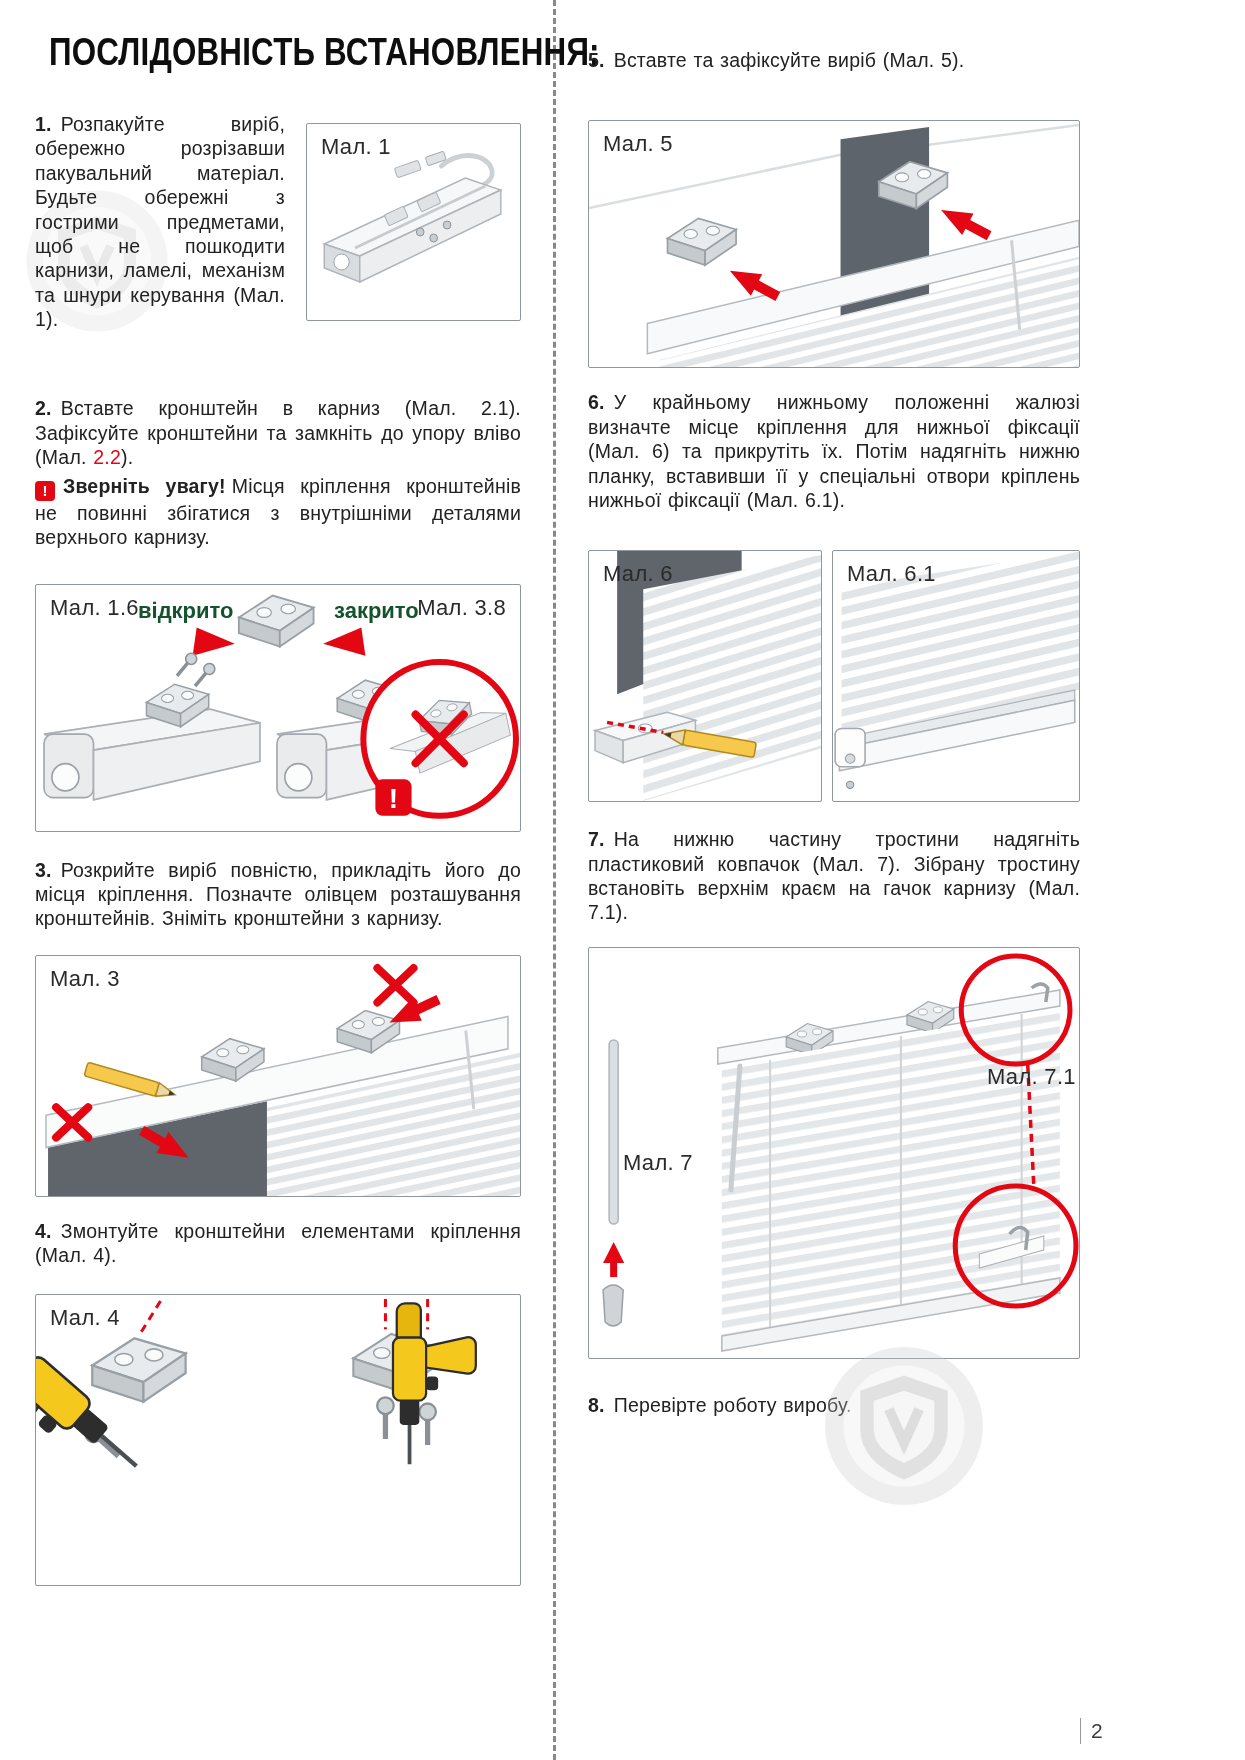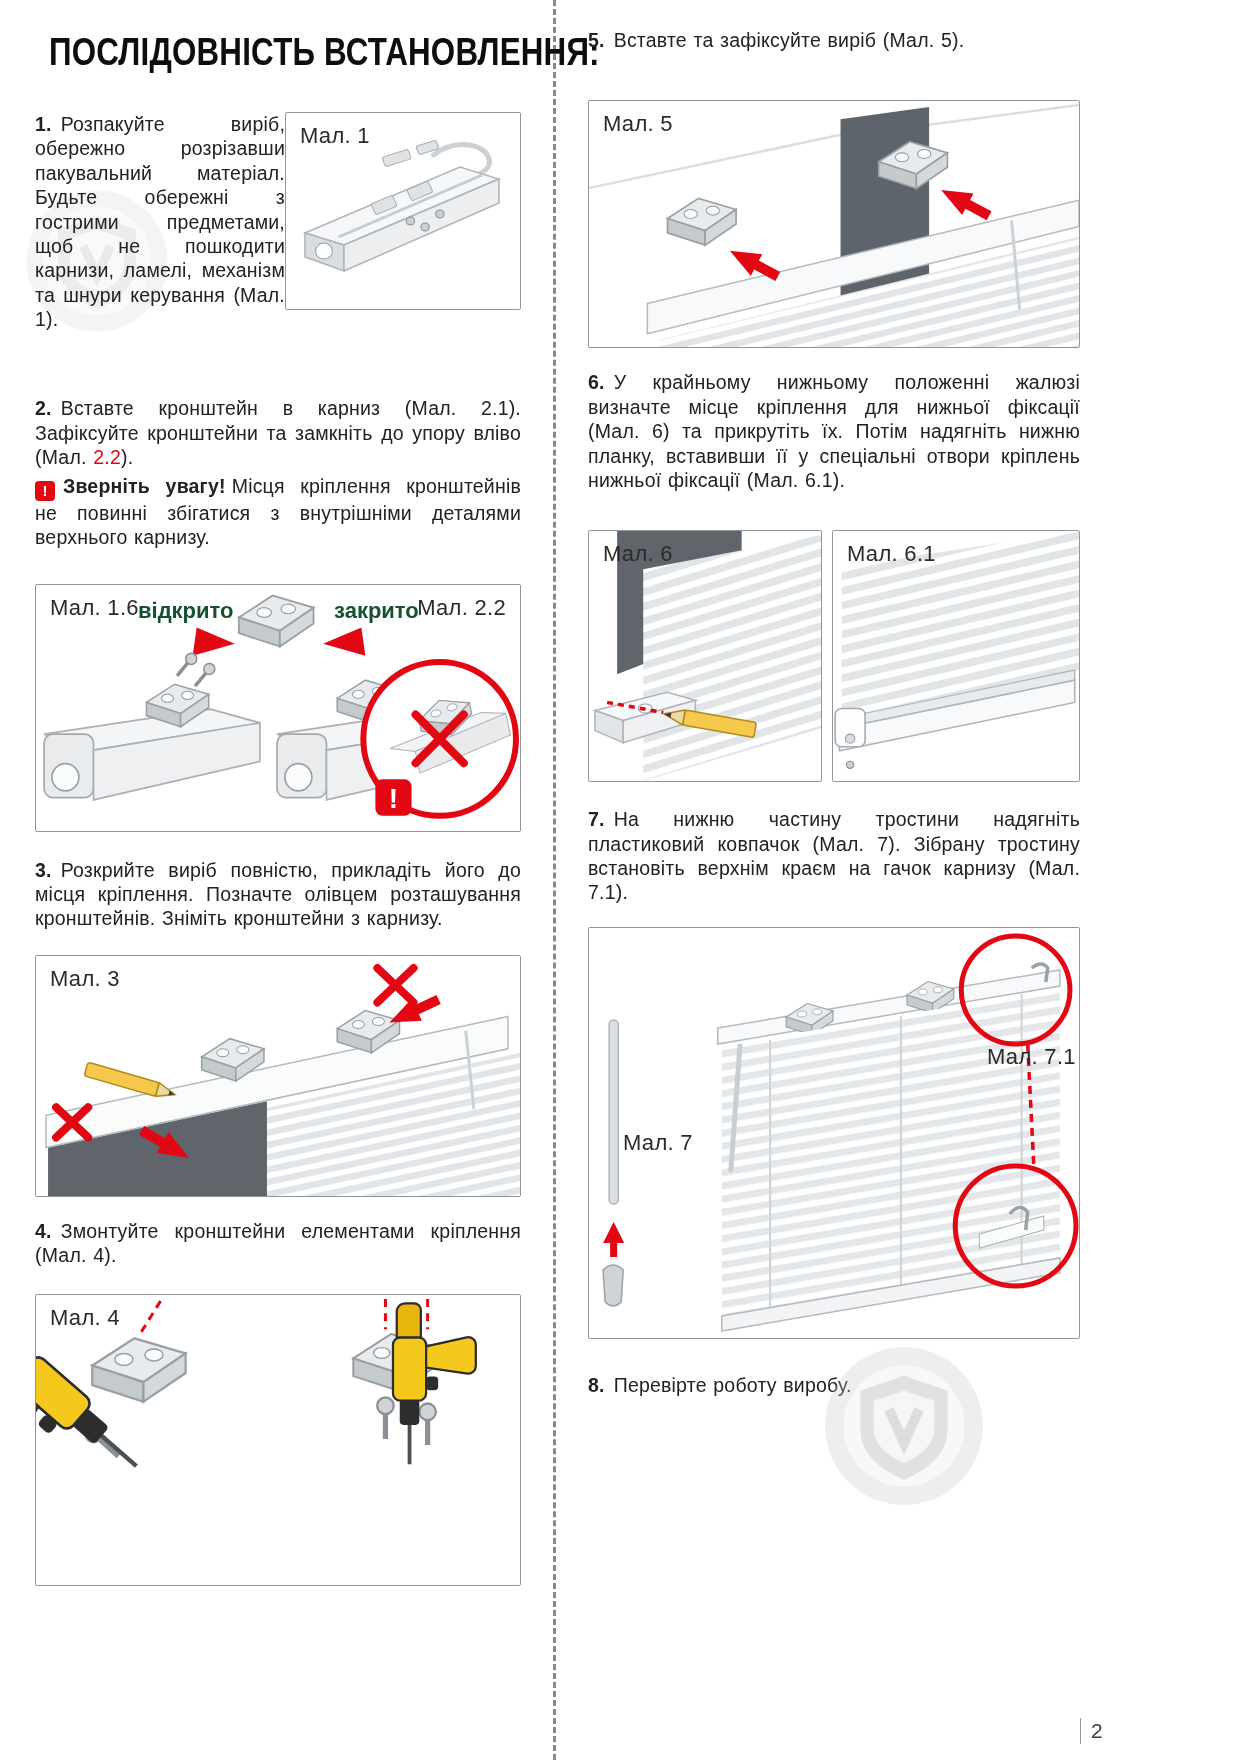--- a/index.html
+++ b/index.html
@@ -3,29 +3,29 @@
 <meta charset="utf-8">
 <style>
   html,body{margin:0;padding:0}
   body{
     width:1245px;height:1760px;position:relative;background:#ffffff;
     font-family:"Liberation Sans",sans-serif;color:#1c1c1c;overflow:hidden;
   }
   p,figure,h1{margin:0}
   .divider{position:absolute;left:553px;top:0;height:1760px;border-left:3px dashed #85898d;z-index:1}
   .col-left{position:absolute;left:35px;top:26px;width:486px;z-index:2}
-  .col-right{position:absolute;left:588px;top:28px;width:492px;z-index:2}
+  .col-right{position:absolute;left:588px;top:48px;width:492px;z-index:2}
   .title{
     font-size:33px;font-weight:800;color:#0e0e0e;letter-spacing:.2px;white-space:nowrap;
     transform:scale(.95,1.15);transform-origin:top left;margin:4px 0 44px 14px;
   }
   .step{font-size:19.5px;line-height:1.25;text-align:justify;letter-spacing:.2px;word-spacing:1px;color:#222}
   .step .num{font-weight:bold;margin-right:9px}
   .red{color:#e30613}
-  .step1-row{display:flex;gap:0;align-items:flex-start}
+  .step1-row{display:flex;gap:21px;align-items:center}
   .step1-row .step{width:250px}
   .warning{margin-top:4px}
   .warn-badge{
     display:inline-flex;width:20px;height:20px;background:#e30613;border-radius:4px;color:#fff;
     font-weight:bold;font-size:15px;align-items:center;justify-content:center;vertical-align:-3px;margin-right:8px;
   }
   .warning b{margin-right:6px}
   .figbox{position:relative;border:1.5px solid #8f969c;border-radius:2px;background:#fff;overflow:hidden}
   .figbox .fig{position:absolute;inset:0;width:100%;height:100%}
   .figlabel{position:absolute;top:10px;left:14px;font-size:22px;color:#2a2a2a;z-index:3;letter-spacing:.3px}
@@ -102,21 +102,21 @@
   <p class="step s2"><b class="num">2.</b><span>Вставте кронштейн в карниз (Мал. 2.1). Зафіксуйте кронштейни та замкніть до упору вліво (Мал. </span><span class="red">2.2</span><span>).</span></p>
 
   <p class="step warning"><span class="warn-badge">
         <span>!</span>
       </span><b>Зверніть увагу!</b><span>Місця кріплення кронштейнів не повинні збігатися з внутрішніми деталями верхнього карнизу.</span></p>
 
   <figure class="figbox f2">
     <div class="figlabel">Мал. 1.6</div>
     <div class="state-label" style="left:102px">відкрито</div>
     <div class="state-label" style="left:298px">закрито</div>
-    <div class="figlabel" style="left:auto;right:14px">Мал. 2.2</div>
+    <div class="figlabel" style="left:auto;right:14px">Мал. 3.8</div>
     <svg class="fig" viewBox="0 0 482 243" preserveAspectRatio="none" xmlns="http://www.w3.org/2000/svg">
       <defs>
         <g id="br2">
           <polygon points="0,20 28,2 62,12 34,31" fill="#e8ebed" stroke="#98a0a6" stroke-width="1.5"></polygon>
           <ellipse cx="21" cy="16" rx="6" ry="4" fill="#fafbfb" stroke="#98a0a6"></ellipse>
           <ellipse cx="41" cy="13" rx="6" ry="4" fill="#fafbfb" stroke="#98a0a6"></ellipse>
           <polygon points="0,20 34,31 34,44 0,33" fill="#c5cacd" stroke="#98a0a6" stroke-width="1.5"></polygon>
           <polygon points="34,31 62,12 62,25 34,44" fill="#d5d9db" stroke="#98a0a6" stroke-width="1.5"></polygon>
         </g>
         <g id="sc2">

